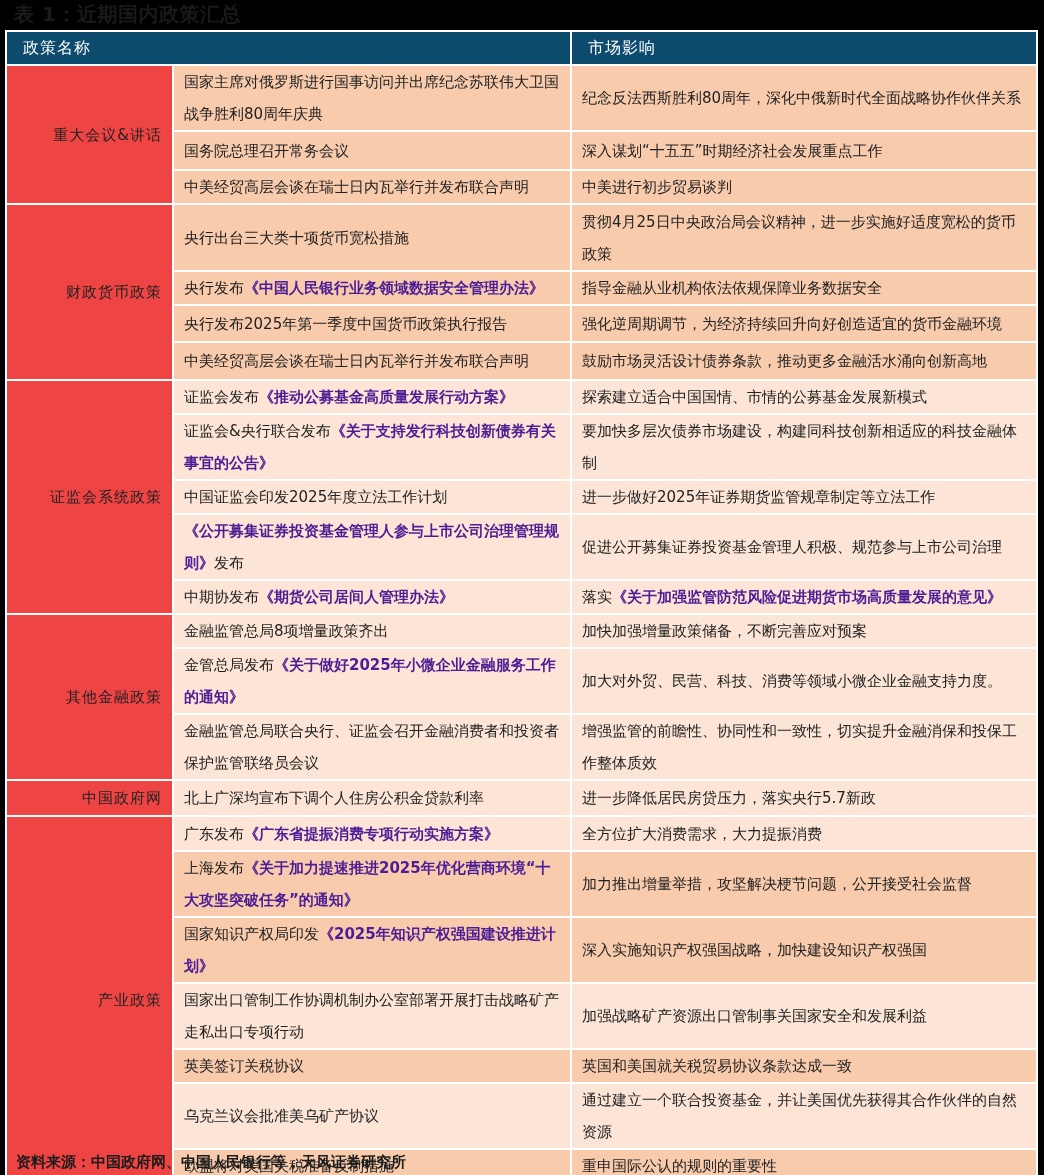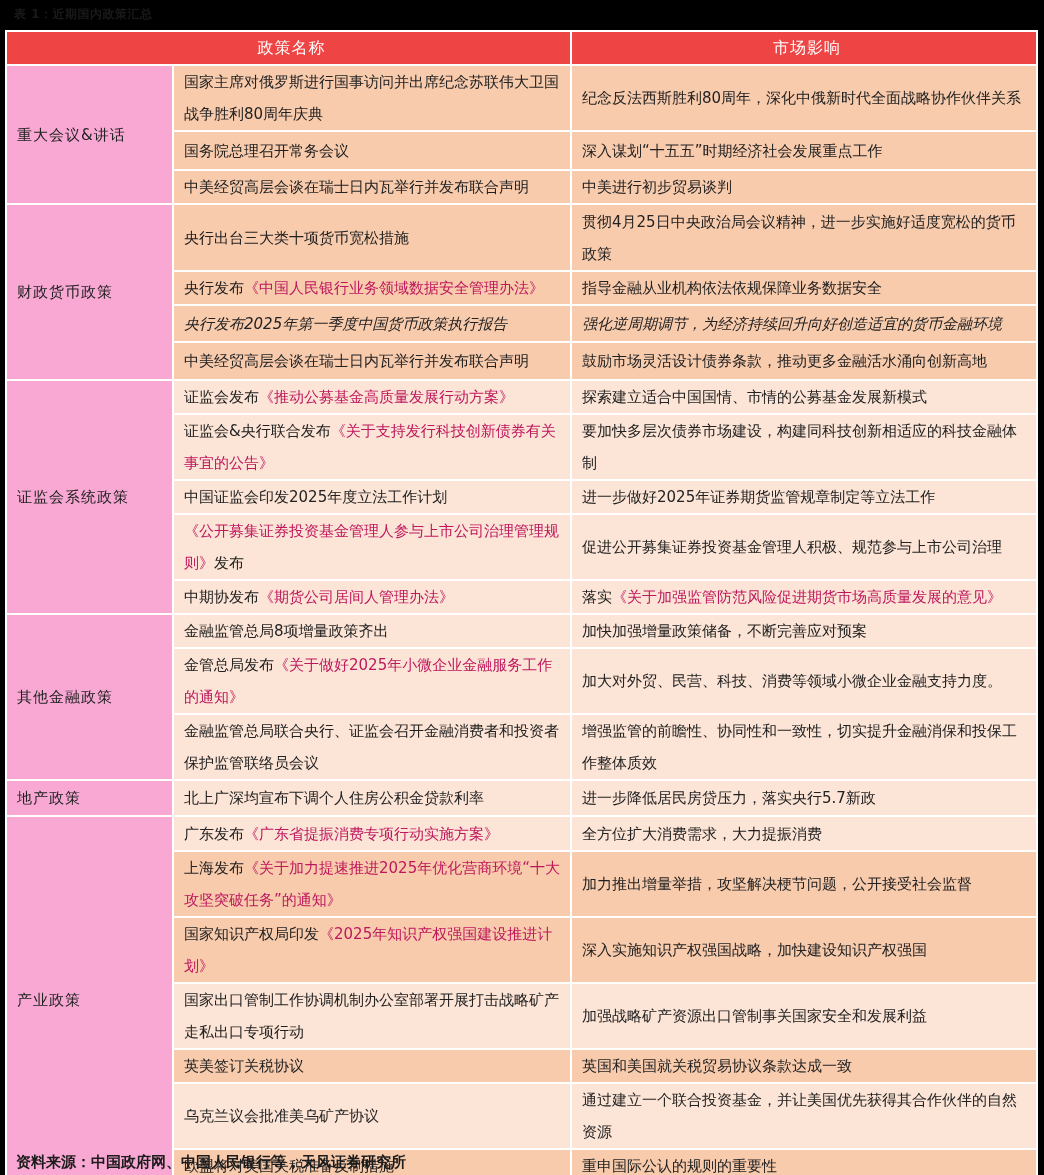--- a/index.html
+++ b/index.html
@@ -1,32 +1,32 @@
 <!DOCTYPE html>
 <html><head>
 <meta charset="utf-8">
 <style>
   html, body { margin: 0; padding: 0; background: #000000; }
   body { width: 1044px; height: 1175px; position: relative; overflow: hidden;
          font-family: "DejaVu Sans", "Liberation Sans", sans-serif; }
   .title { position: absolute; left: 14px; top: 3px; height: 22px; line-height: 22px;
-           font-size: 12px; font-weight: bold; color: #1a1a1a; letter-spacing: 0.5px; }
+           font-size: 20px; font-weight: bold; color: #1a1a1a; letter-spacing: 0.5px; }
   .source { position: absolute; left: 16px; top: 1152px; height: 20px; line-height: 20px;
             font-size: 15px; font-weight: bold; color: #1c1c1c; }
   table.policy { position: absolute; left: 5px; top: 30px; width: 1031px;
                  border-collapse: collapse; table-layout: fixed; background: #ffffff; }
   table.policy td, table.policy th { border: 2px solid #ffffff; padding: 0 10px;
                  font-size: 15px; color: #222222; line-height: 32px; vertical-align: middle; }
-  table.policy th { background: #ef4444; color: #ffffff; font-weight: normal;
-                    font-size: 16px; height: 29px; text-align: center; letter-spacing: 1px; padding-left: 16px; }
-  td.cat { background: #f9a8d4; color: #ffffff; text-align: left; font-size: 17px;
+  table.policy th { background: #0c4a6e; color: #ffffff; font-weight: normal;
+                    font-size: 16px; height: 29px; text-align: left; letter-spacing: 1px; padding-left: 16px; }
+  td.cat { background: #ef4444; color: #ffffff; text-align: right; font-size: 17px;
            letter-spacing: 1px; padding: 0 4px; }
   tr.dark td.cell { background: #F8CBAD; }
   tr.light td.cell { background: #FCE4D6; }
-  b.doc { font-weight: normal; color: #be185d; }
+  b.doc { font-weight: bold; color: #4c1d95; }
   col.c1 { width: 167px; } col.c2 { width: 398px; } col.c3 { width: 466px; }
 </style>
 </head>
 <body>
 
 <div class="title">表 1：近期国内政策汇总</div>
 
 <table class="policy">
   <colgroup>
       <col class="c1">
@@ -55,21 +55,21 @@
       </tr>
       <tr class="dark" style="height: 67px;">
         <td class="cat" rowspan="4">财政货币政策</td>
         <td class="cell"><span>央行出台三大类十项货币宽松措施</span></td>
         <td class="cell">贯彻4月25日中央政治局会议精神，进一步实施好适度宽松的货币政策</td>
       </tr>
       <tr class="dark" style="height: 32px;">
         <td class="cell"><span>央行发布</span><b class="doc">《中国人民银行业务领域数据安全管理办法》</b></td>
         <td class="cell">指导金融从业机构依法依规保障业务数据安全</td>
       </tr>
-      <tr class="dark" style="height: 37px; font-style: italic;">
+      <tr class="dark" style="height: 37px;">
         <td class="cell"><span>央行发布2025年第一季度中国货币政策执行报告</span></td>
         <td class="cell">强化逆周期调节，为经济持续回升向好创造适宜的货币金融环境</td>
       </tr>
       <tr class="dark" style="height: 38px;">
         <td class="cell"><span>中美经贸高层会谈在瑞士日内瓦举行并发布联合声明</span></td>
         <td class="cell">鼓励市场灵活设计债券条款，推动更多金融活水涌向创新高地</td>
       </tr>
       <tr class="light" style="height: 30px;">
         <td class="cat" rowspan="5">证监会系统政策</td>
         <td class="cell"><span>证监会发布</span><b class="doc">《推动公募基金高质量发展行动方案》</b></td>
@@ -98,21 +98,21 @@
       </tr>
       <tr class="light" style="height: 63px;">
         <td class="cell"><span>金管总局发布</span><b class="doc">《关于做好2025年小微企业金融服务工作的通知》</b></td>
         <td class="cell">加大对外贸、民营、科技、消费等领域小微企业金融支持力度。</td>
       </tr>
       <tr class="light" style="height: 65px;">
         <td class="cell"><span>金融监管总局联合央行、证监会召开金融消费者和投资者保护监管联络员会议</span></td>
         <td class="cell">增强监管的前瞻性、协同性和一致性，切实提升金融消保和投保工作整体质效</td>
       </tr>
       <tr class="light" style="height: 36px;">
-        <td class="cat" rowspan="1">地产政策</td>
+        <td class="cat" rowspan="1">中国政府网</td>
         <td class="cell"><span>北上广深均宣布下调个人住房公积金贷款利率</span></td>
         <td class="cell">进一步降低居民房贷压力，落实央行5.7新政</td>
       </tr>
       <tr class="light" style="height: 35px;">
         <td class="cat" rowspan="7">产业政策</td>
         <td class="cell"><span>广东发布</span><b class="doc">《广东省提振消费专项行动实施方案》</b></td>
         <td class="cell">全方位扩大消费需求，大力提振消费</td>
       </tr>
       <tr class="dark" style="height: 63px;">
         <td class="cell"><span>上海发布</span><b class="doc">《关于加力提速推进2025年优化营商环境“十大攻坚突破任务”的通知》</b></td>

